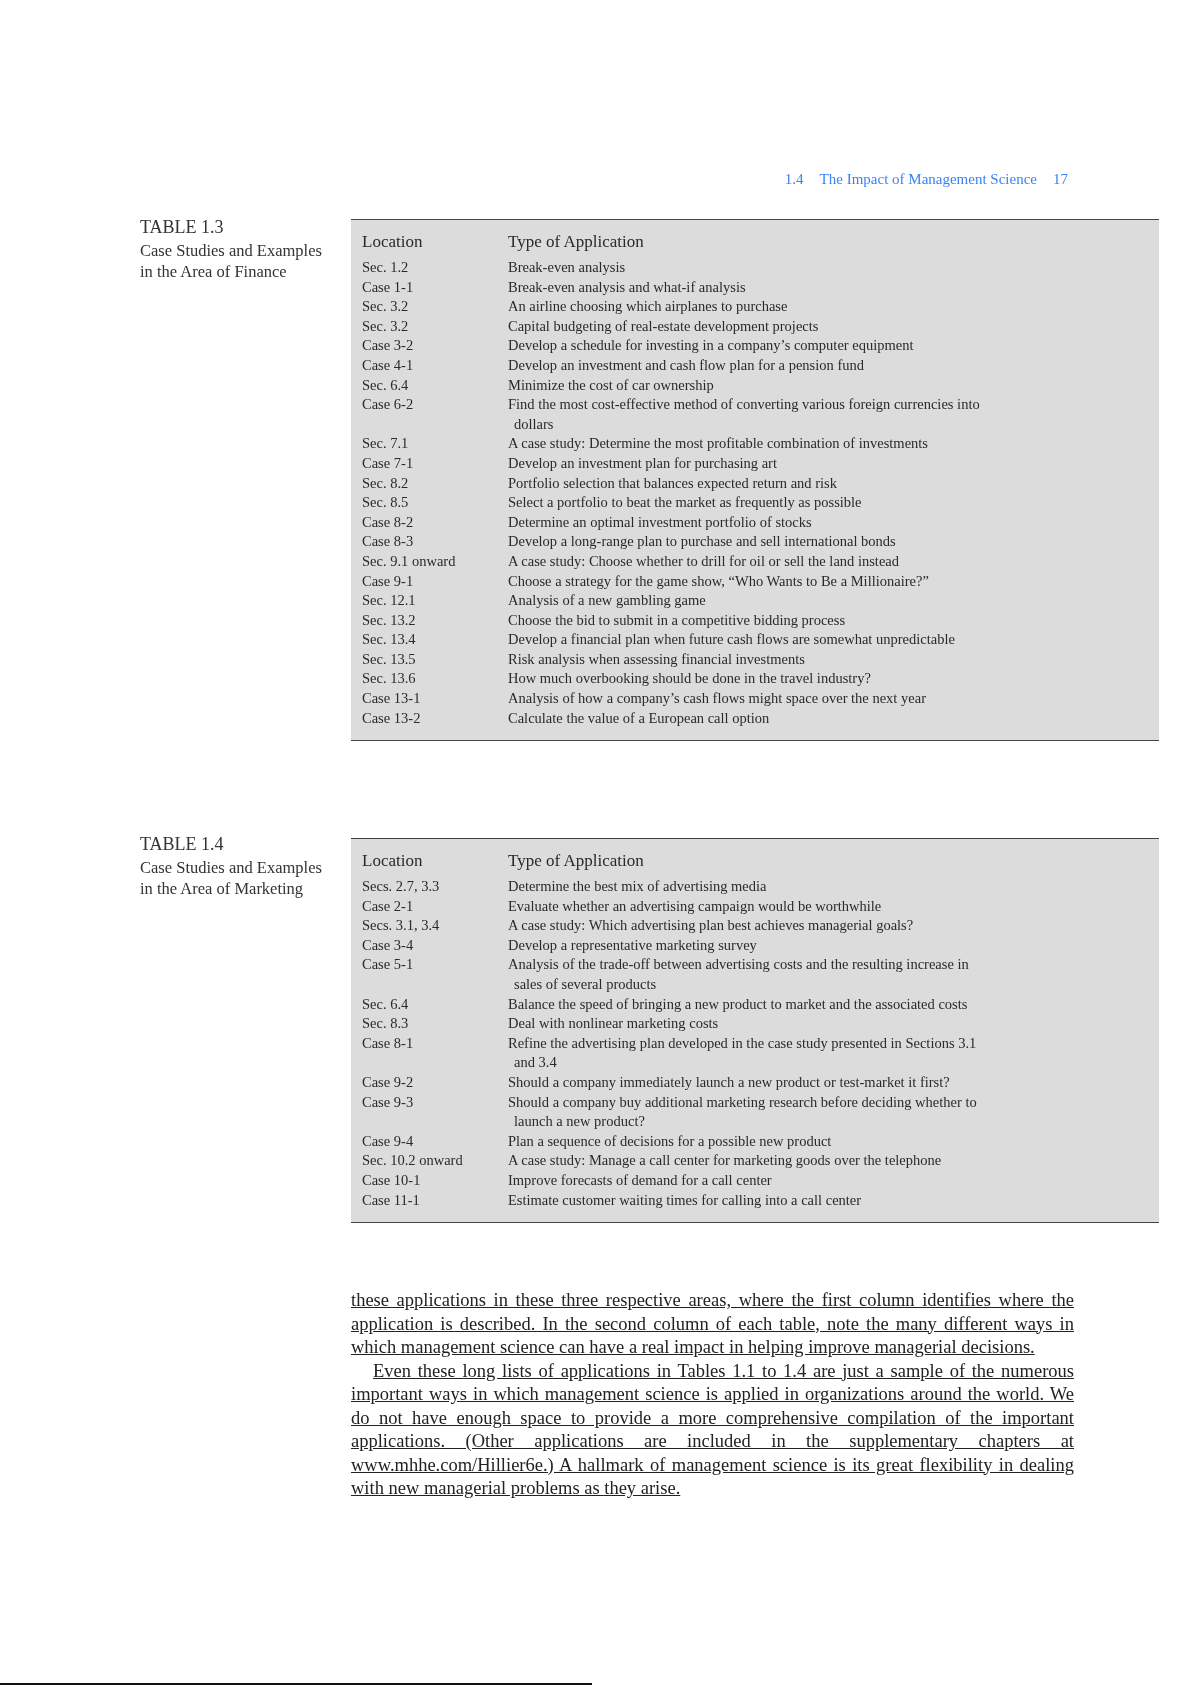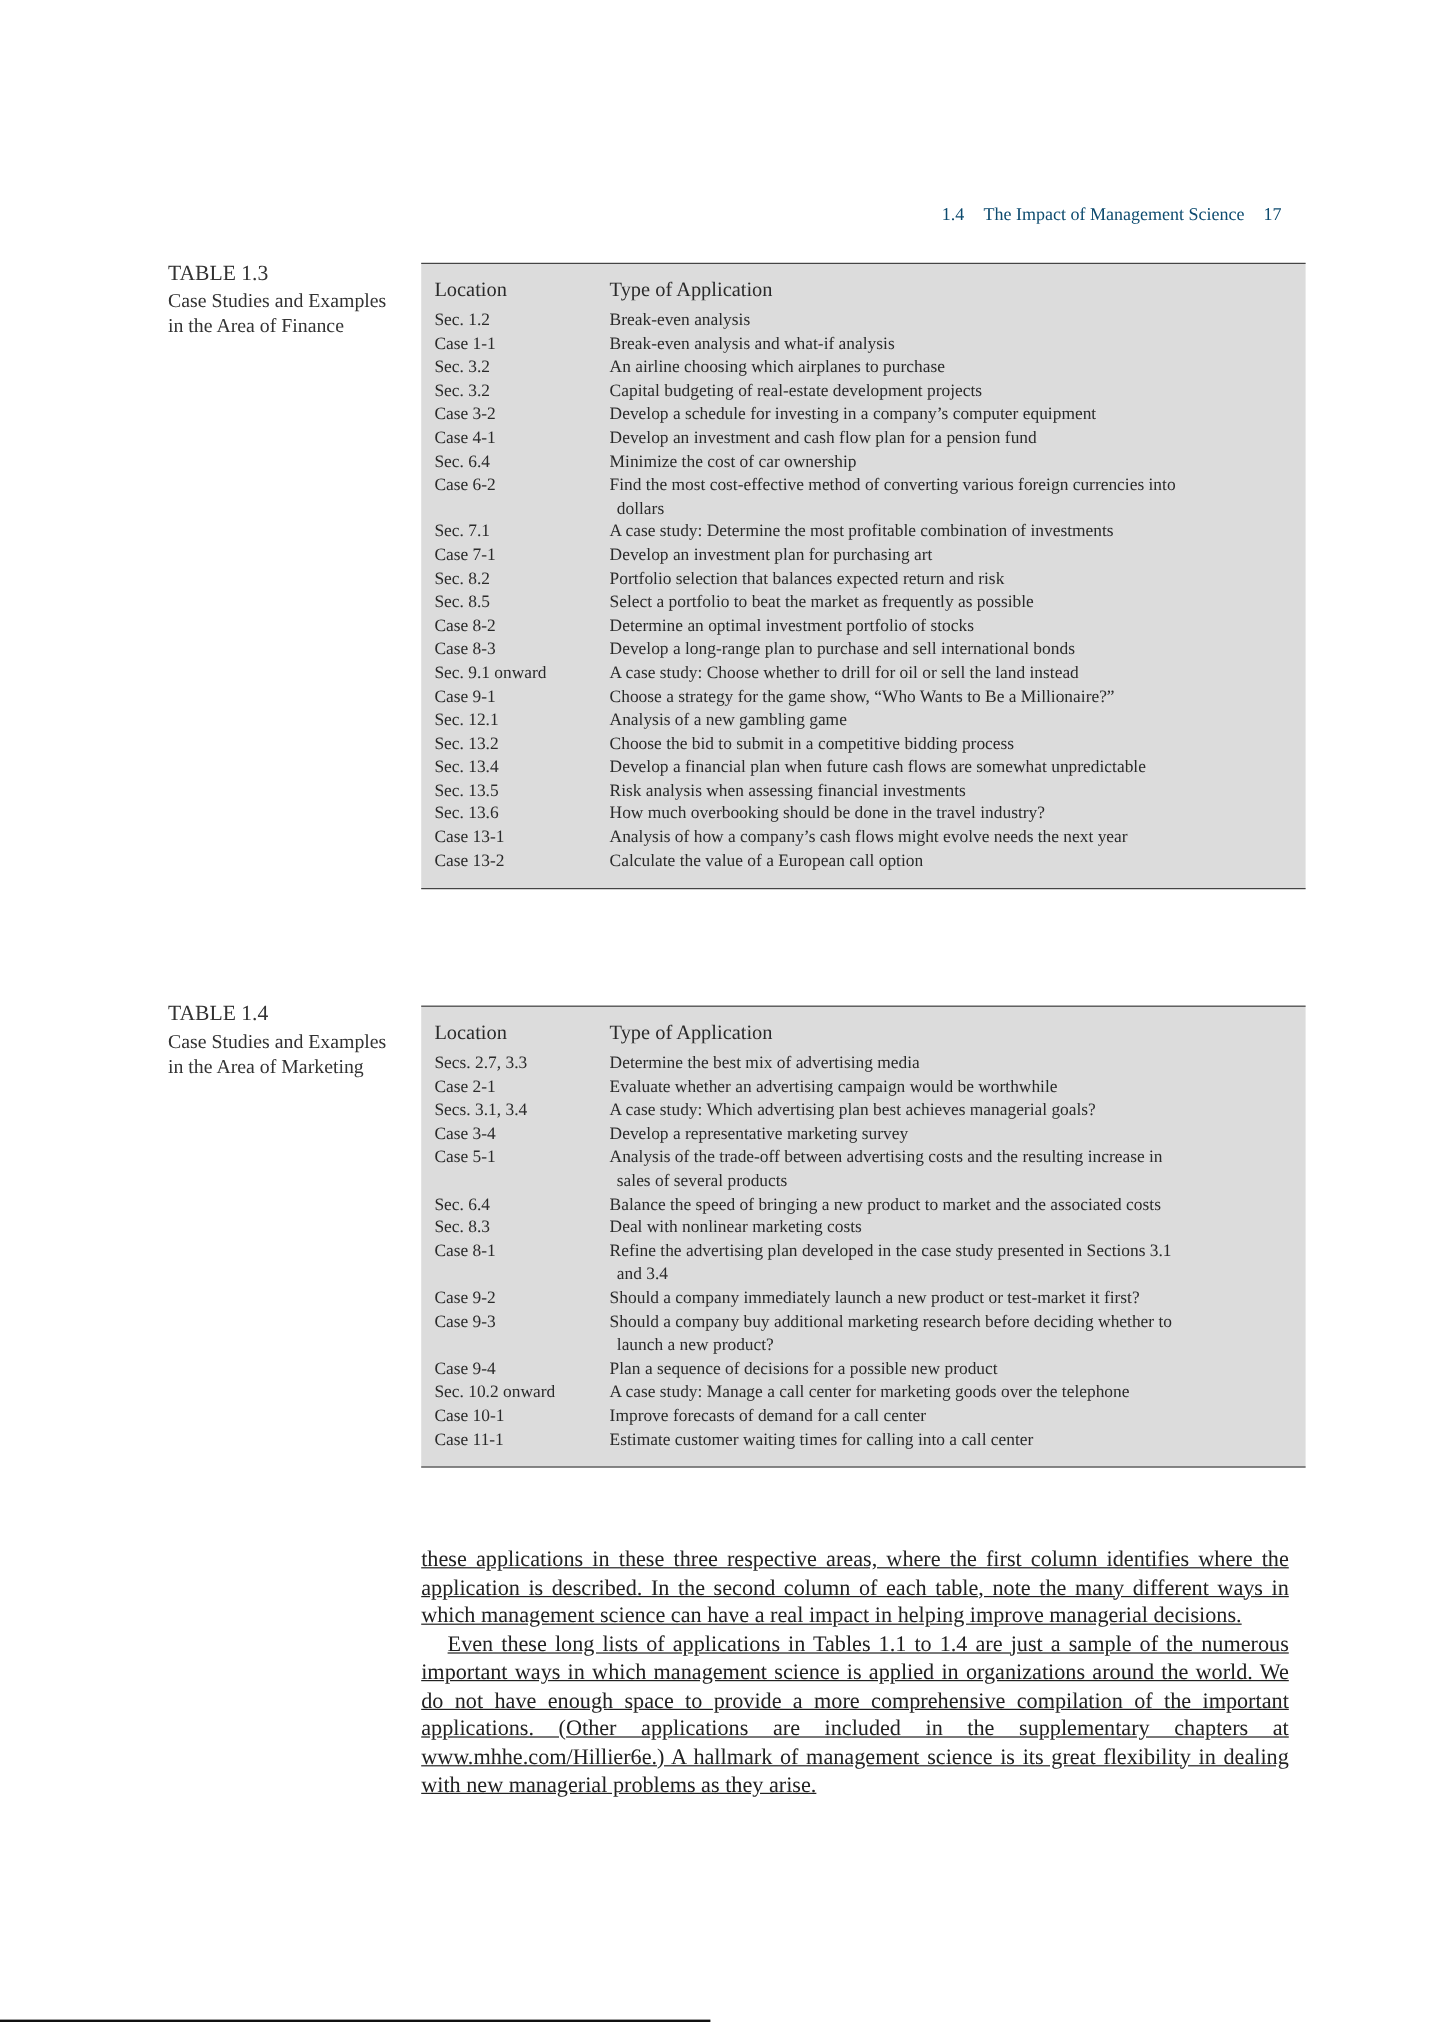--- a/index.html
+++ b/index.html
@@ -2,33 +2,33 @@
 <html><head>
 <meta charset="utf-8">
 <style>
   html, body { margin: 0; padding: 0; background: #ffffff; }
   body {
     width: 1191px; height: 1685px; position: relative; overflow: hidden;
     font-family: "Liberation Serif", "DejaVu Serif", serif; color: #2a2a2a;
   }
   .running-head {
     position: absolute; top: 171px; left: 0; width: 1068px; text-align: right;
-    font-size: 15px; color: #0c4a6e;
+    font-size: 15px; color: #3b82f6;
   }
   .running-head .sec { margin-right: 16px; }
   .running-head .page { margin-left: 16px; }
 
   .caption {
     position: absolute; left: 140px; width: 190px;
     font-size: 16.5px; line-height: 21.5px; color: #333;
   }
   .caption .num { font-size: 18px; display: block; margin-bottom: 1px; }
 
   .tbl {
-    position: absolute; left: 351px; width: 737px;
+    position: absolute; left: 351px; width: 808px;
     background: #dcdcdc;
     border-top: 1.5px solid #444; border-bottom: 1.5px solid #444;
     box-sizing: border-box; padding: 6px 0 12px 0;
   }
   .tbl .hdr { display: flex; font-size: 17px; height: 32px; align-items: center; }
   .tbl .row { display: flex; font-size: 14.5px; line-height: 19.6px; }
   .col-loc { width: 146px; padding-left: 11px; flex: none; }
   .col-app { flex: 1; padding-right: 40px; }
   .col-app .cont { display: block; padding-left: 6px; }
 
@@ -139,21 +139,21 @@
       <div class="row">
         <div class="col-loc">Sec. 13.5</div>
         <div class="col-app"><span>Risk analysis when assessing financial investments</span></div>
       </div>
       <div class="row">
         <div class="col-loc">Sec. 13.6</div>
         <div class="col-app"><span>How much overbooking should be done in the travel industry?</span></div>
       </div>
       <div class="row">
         <div class="col-loc">Case 13-1</div>
-        <div class="col-app"><span>Analysis of how a company’s cash flows might evolve needs the next year</span></div>
+        <div class="col-app"><span>Analysis of how a company’s cash flows might space over the next year</span></div>
       </div>
       <div class="row">
         <div class="col-loc">Case 13-2</div>
         <div class="col-app"><span>Calculate the value of a European call option</span></div>
       </div>
     </div>
 </div>
 
 <div class="caption" style="top:834px;">
   <span class="num">TABLE 1.4</span>

